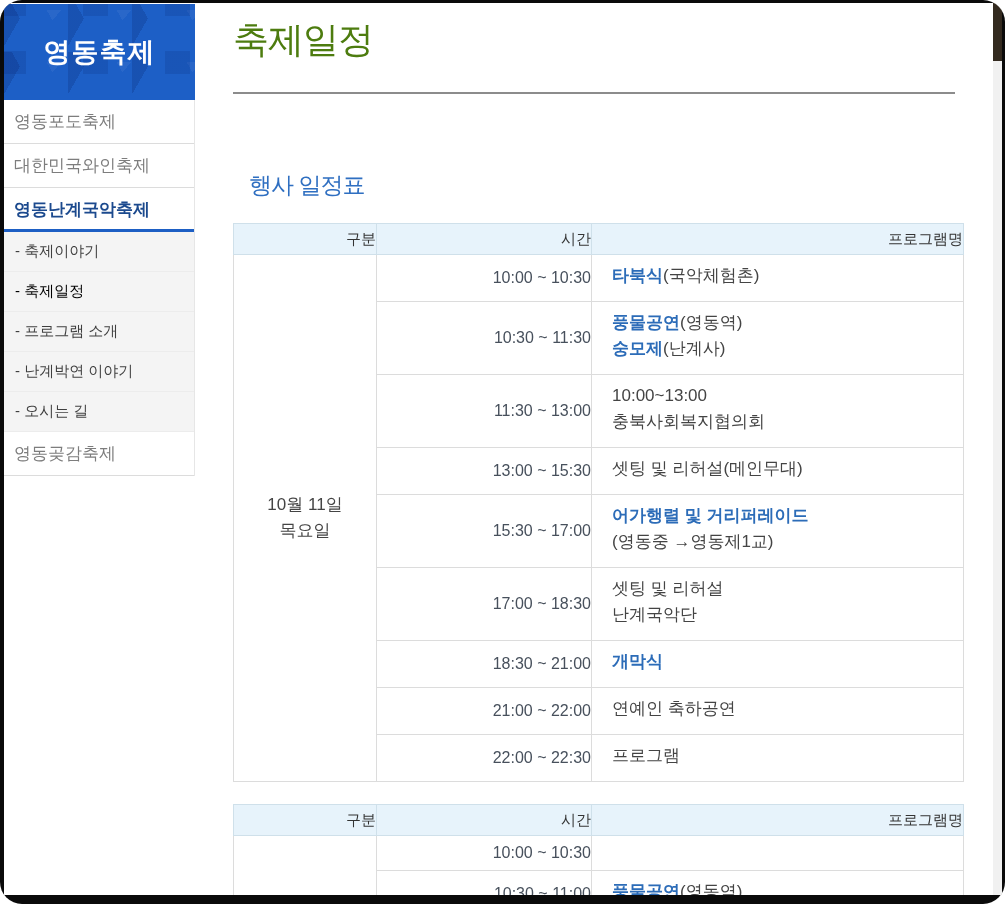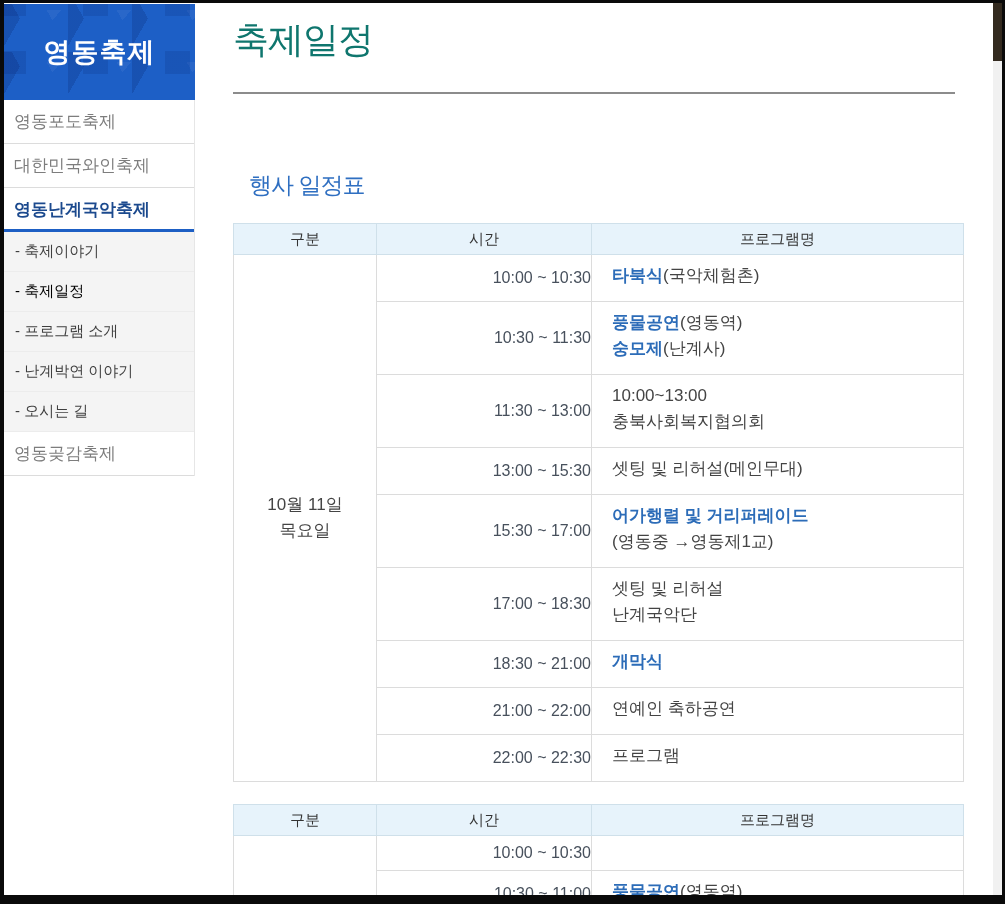--- a/index.html
+++ b/index.html
@@ -1,19 +1,19 @@
 <!DOCTYPE html>
 <html><head>
 <meta charset="utf-8">
 <style>
   * { margin:0; padding:0; box-sizing:border-box; }
   html,body { background:#fff; }
   body { font-family:"Liberation Sans","DejaVu Sans",sans-serif; }
 
-  .frame { position:relative; width:1005px; height:904px; background:#0a0a0a; overflow:hidden; }
+  .frame { position:relative; width:1005px; height:904px; background:#0a0a0a; overflow:hidden;border-radius:22px; }
   .page  { position:absolute; left:4px; top:3px; width:998px; height:892px; background:#fff; overflow:hidden; }
 
   
   .scrollbar { position:absolute; right:0; top:0; width:9px; height:100%; background:#f1f1f1; }
   .scroll-thumb { position:absolute; top:0; left:0; width:9px; height:58px; background:#332a1f; }
 
   
   .sidebar { position:absolute; left:0; top:0; width:191px; }
   .logo {
     height:96px; margin-top:1px;
@@ -36,30 +36,30 @@
   }
   .submenu { background:#f4f4f4; }
   .sub-item {
     padding:10px 0 10px 11px; font-size:15px; color:#3f3f3f;
     border-bottom:1px solid #ececec; cursor:pointer;
   }
   .sub-item.active { color:#000000; }
 
   
   .main { position:absolute; left:229px; top:0; width:740px; }
-  .page-title { margin:15px 0 0; font-size:36px; font-weight:400; color:#0f766e; line-height:44px; letter-spacing:-1px;font-family:Liberation Serif, serif; }
+  .page-title { margin:15px 0 0; font-size:36px; font-weight:400; color:#4d7c0f; line-height:44px; letter-spacing:-1px;font-family:Liberation Serif, serif; }
   .title-rule { border:0; border-top:2px solid #8c8c8c; width:722px; margin:30px 0 0; }
   .section-title { margin:76px 16px 22px; font-size:23px; font-weight:400; color:#2f6fc1; letter-spacing:-1px; }
 
   table.sched { border-collapse:collapse; width:730px; table-layout:fixed; }
   table.sched + table.sched { margin-top:22px; }
   .sched th {
     background:#e7f3fb; border:1px solid #cfe0ea;
     font-size:15px; font-weight:400; color:#333;
-    height:31px; text-align:center;
+    height:31px; text-align:right;
   }
   .sched td { border:1px solid #dcdcdc; font-size:17px; vertical-align:middle; }
   .sched col.c-group { width:143px; }
   .sched col.c-time  { width:215px; }
   .sched col.c-prog  { width:372px; }
   td.group { text-align:center; color:#444; line-height:26px; }
   td.time  { text-align:right; color:#47505c; font-size:16px; padding:8px 0; }
   td.prog  { color:#444; padding:8px 0 12px 20px; line-height:26px; }
   td.prog .em { color:#2c6cb8; font-weight:700; cursor:pointer; }
 </style>

